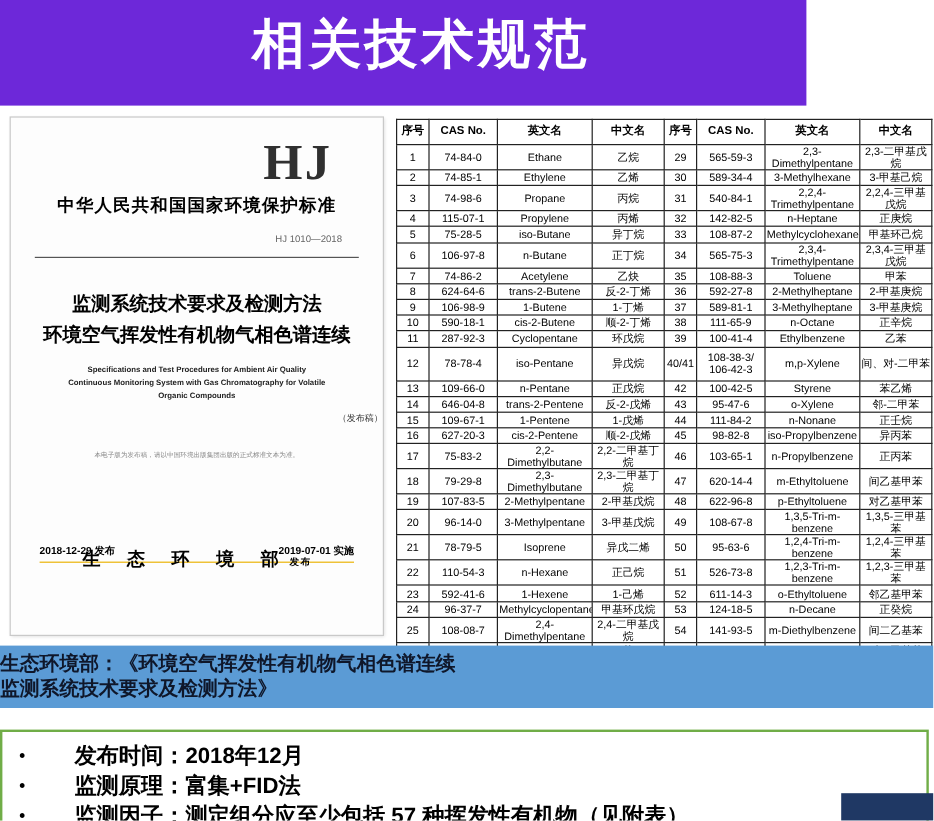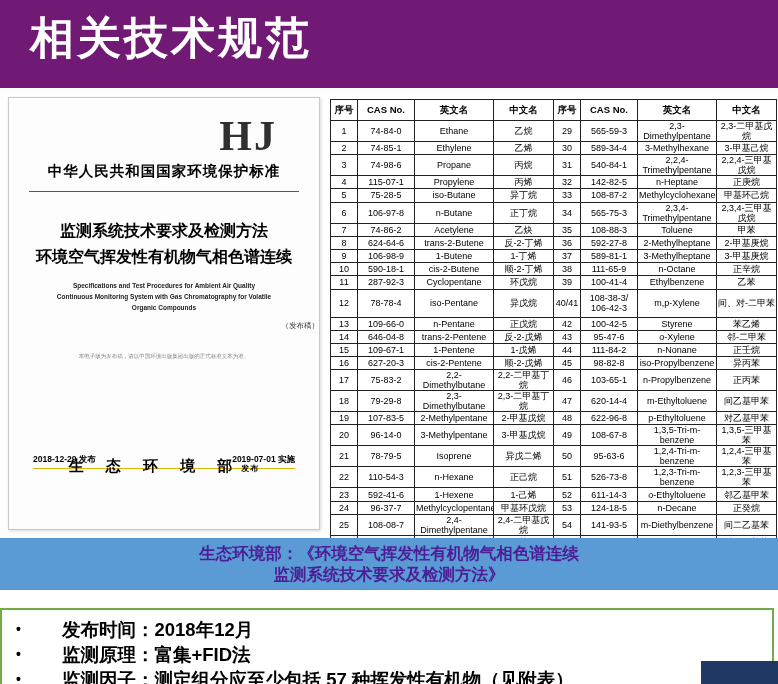--- a/index.html
+++ b/index.html
@@ -1,20 +1,20 @@
 <!DOCTYPE html>
 <html><head>
 <meta charset="utf-8">
 <style>
   html,body{margin:0;padding:0;background:#ffffff;}
   .slide{position:relative;width:778px;height:684px;background:#ffffff;overflow:hidden;
          font-family:"Liberation Sans",sans-serif;color:#000;}
 
   
-  .header{position:absolute;left:0;top:0;width:778px;height:88px;background:#701a75;}
+  .header{position:absolute;left:0;top:0;width:672px;height:88px;background:#6d28d9;text-align:center;}
   .header h1{margin:0;padding:14px 0 0 30px;font-size:44px;line-height:48px;
              letter-spacing:3px;color:#ffffff;font-weight:bold;}
 
   
   .cover{position:absolute;left:8px;top:97px;width:310px;height:431px;background:#fdfdfd;
          border:1px solid #c9c9c9;box-shadow:1px 1px 3px rgba(0,0,0,.15);}
   .hj{margin-top:16px;padding-right:42px;text-align:right;
       font-family:"Liberation Serif",serif;font-size:42px;line-height:44px;
       font-weight:bold;color:#303030;letter-spacing:2px;}
   .std-name{margin-top:4px;text-align:center;font-size:14.5px;font-weight:bold;letter-spacing:1px;}
@@ -39,21 +39,21 @@
   table.voc th,table.voc td{border:1px solid #222;text-align:center;
             padding:0 1px;overflow:hidden;height:12.2px;}
   table.voc th{font-weight:bold;height:20px;font-size:9.5px;}
   table.voc td.cas{white-space:pre-line;}
   table.voc tr.tall td{height:27px;}
   table.voc{border:1.5px solid #111;}
   col.c-no{width:27px;}col.c-cas{width:57px;}col.c-en{width:79px;}col.c-zh{width:60px;}
 
   
   .banner{position:absolute;left:0;top:538px;width:778px;height:52px;background:#5b9bd5;
-          text-align:center;color:#4c1d95;font-size:16.5px;font-weight:600;}
+          color:#0f172a;font-size:16.5px;font-weight:600;}
   .banner div{line-height:21px;}
   .banner div:first-child{margin-top:5px;}
 
   
   .bullets{position:absolute;left:0;top:608px;width:774px;height:84px;background:#ffffff;
            border:2px solid #70ad47;box-sizing:border-box;}
   .bullets ul{list-style:none;margin:7px 0 0 0;padding:0 0 0 14px;}
   .bullets li{font-size:18.5px;font-weight:bold;line-height:25px;color:#000;}
   .bullets .dot{display:inline-block;width:46px;font-size:14px;vertical-align:2px;}
 
@@ -65,20 +65,21 @@
 
 <div class="slide">
 
   <div class="header">
     <h1>相关技术规范</h1>
   </div>
 
   <div class="cover">
     <div class="hj">HJ</div>
     <div class="std-name">中华人民共和国国家环境保护标准</div>
+    <div class="std-no">HJ 1010—2018</div>
     <div class="rule"></div>
     <div class="c-title">
       <div>监测系统技术要求及检测方法</div>
       <div>环境空气挥发性有机物气相色谱连续</div>
     </div>
     <div class="c-sub">
       <div>Specifications and Test Procedures for Ambient Air Quality</div>
       <div>Continuous Monitoring System with Gas Chromatography for Volatile</div>
       <div>Organic Compounds</div>
     </div>

